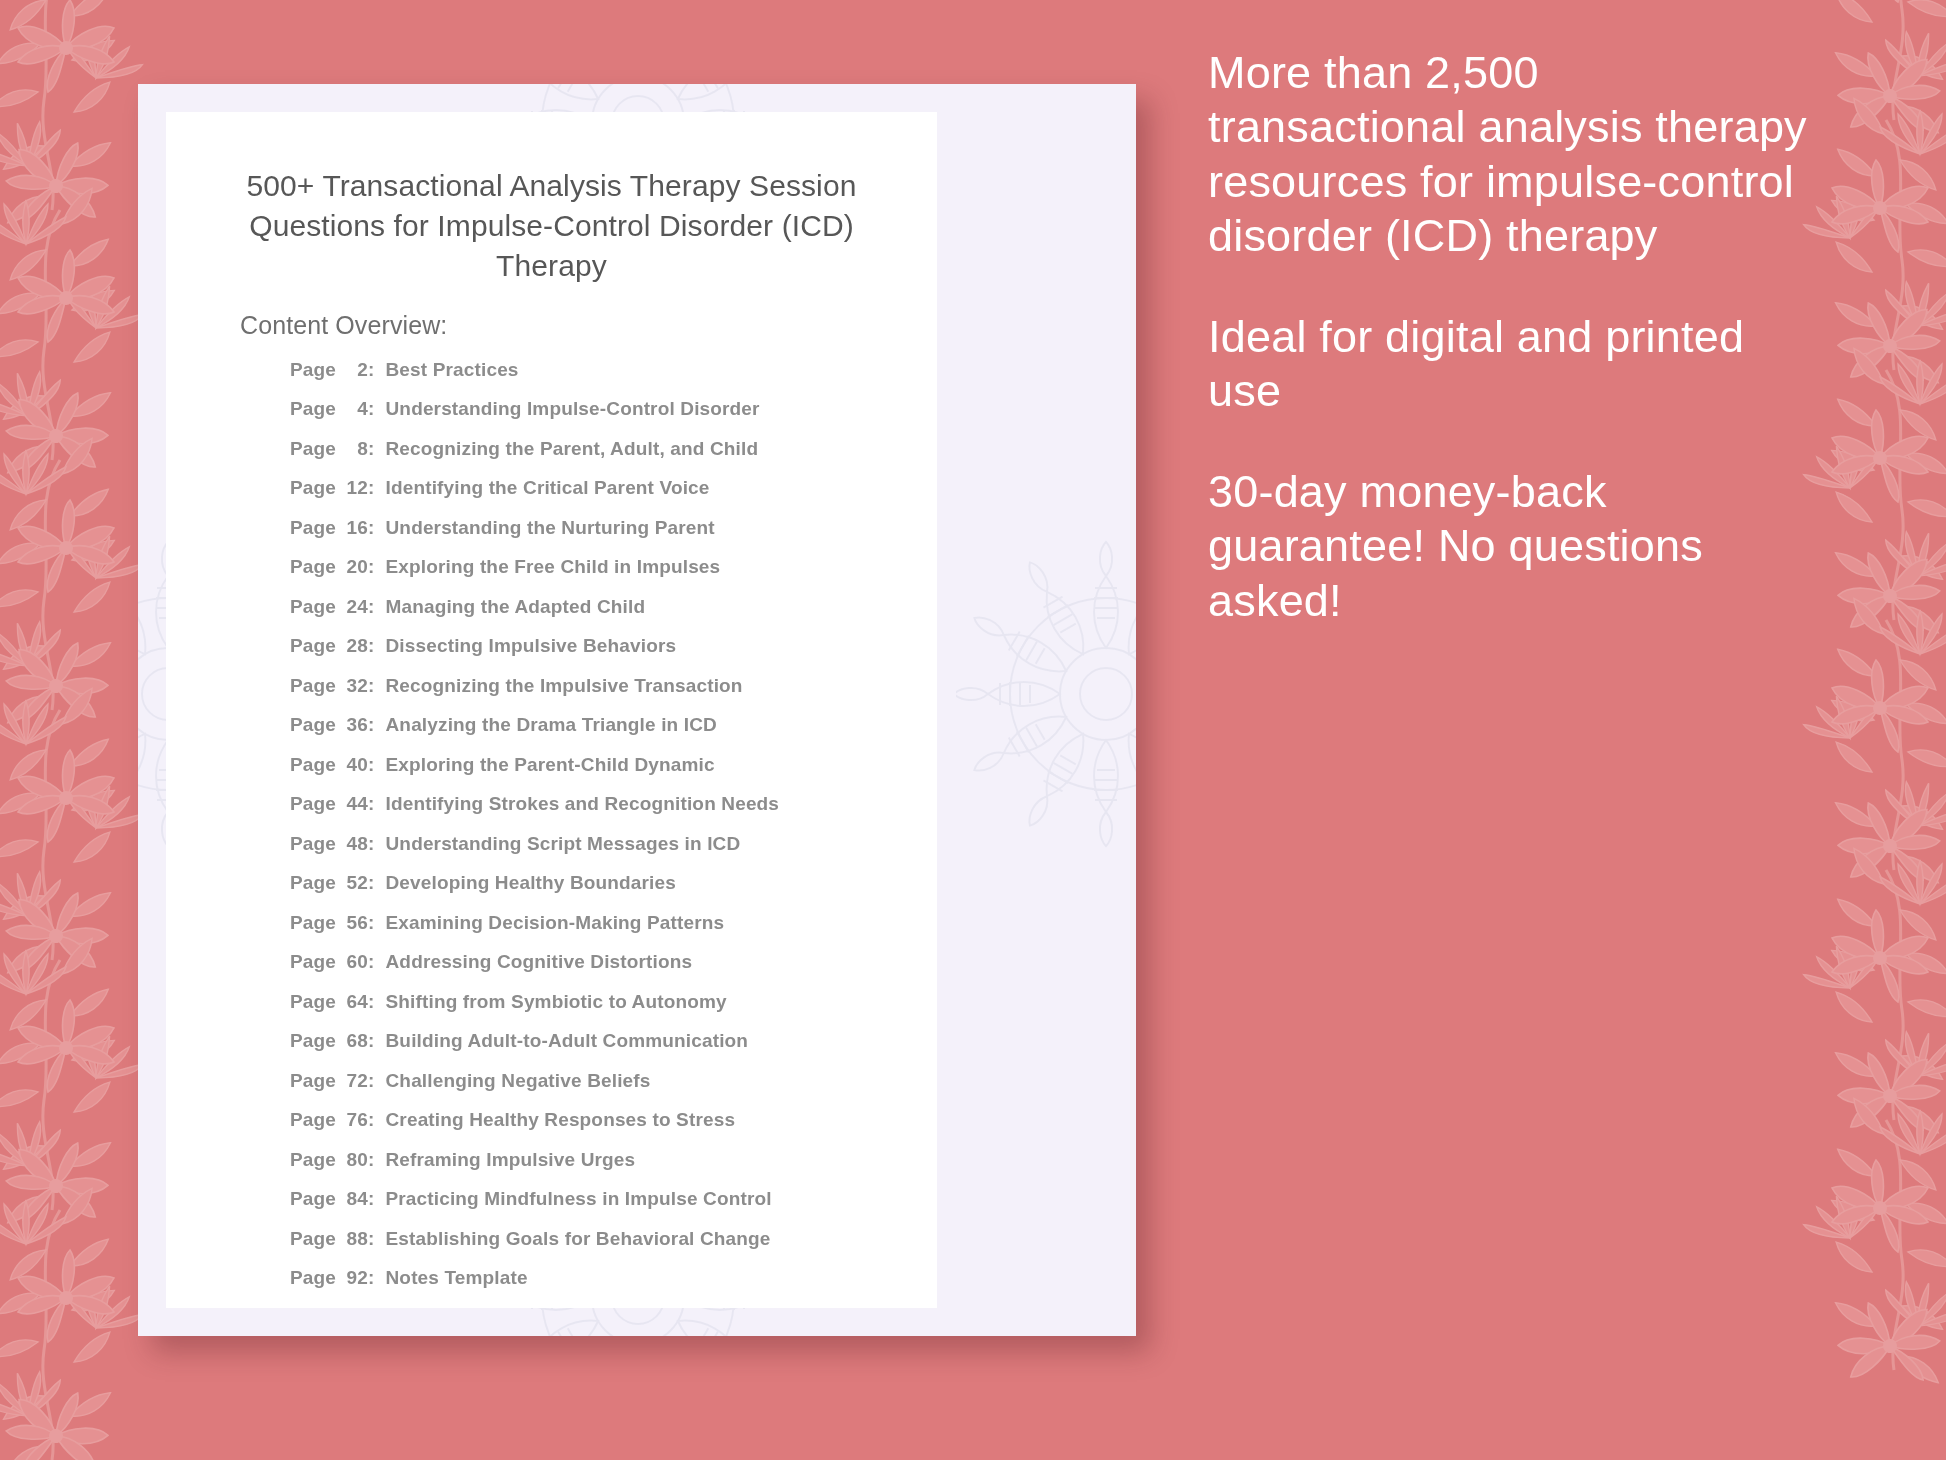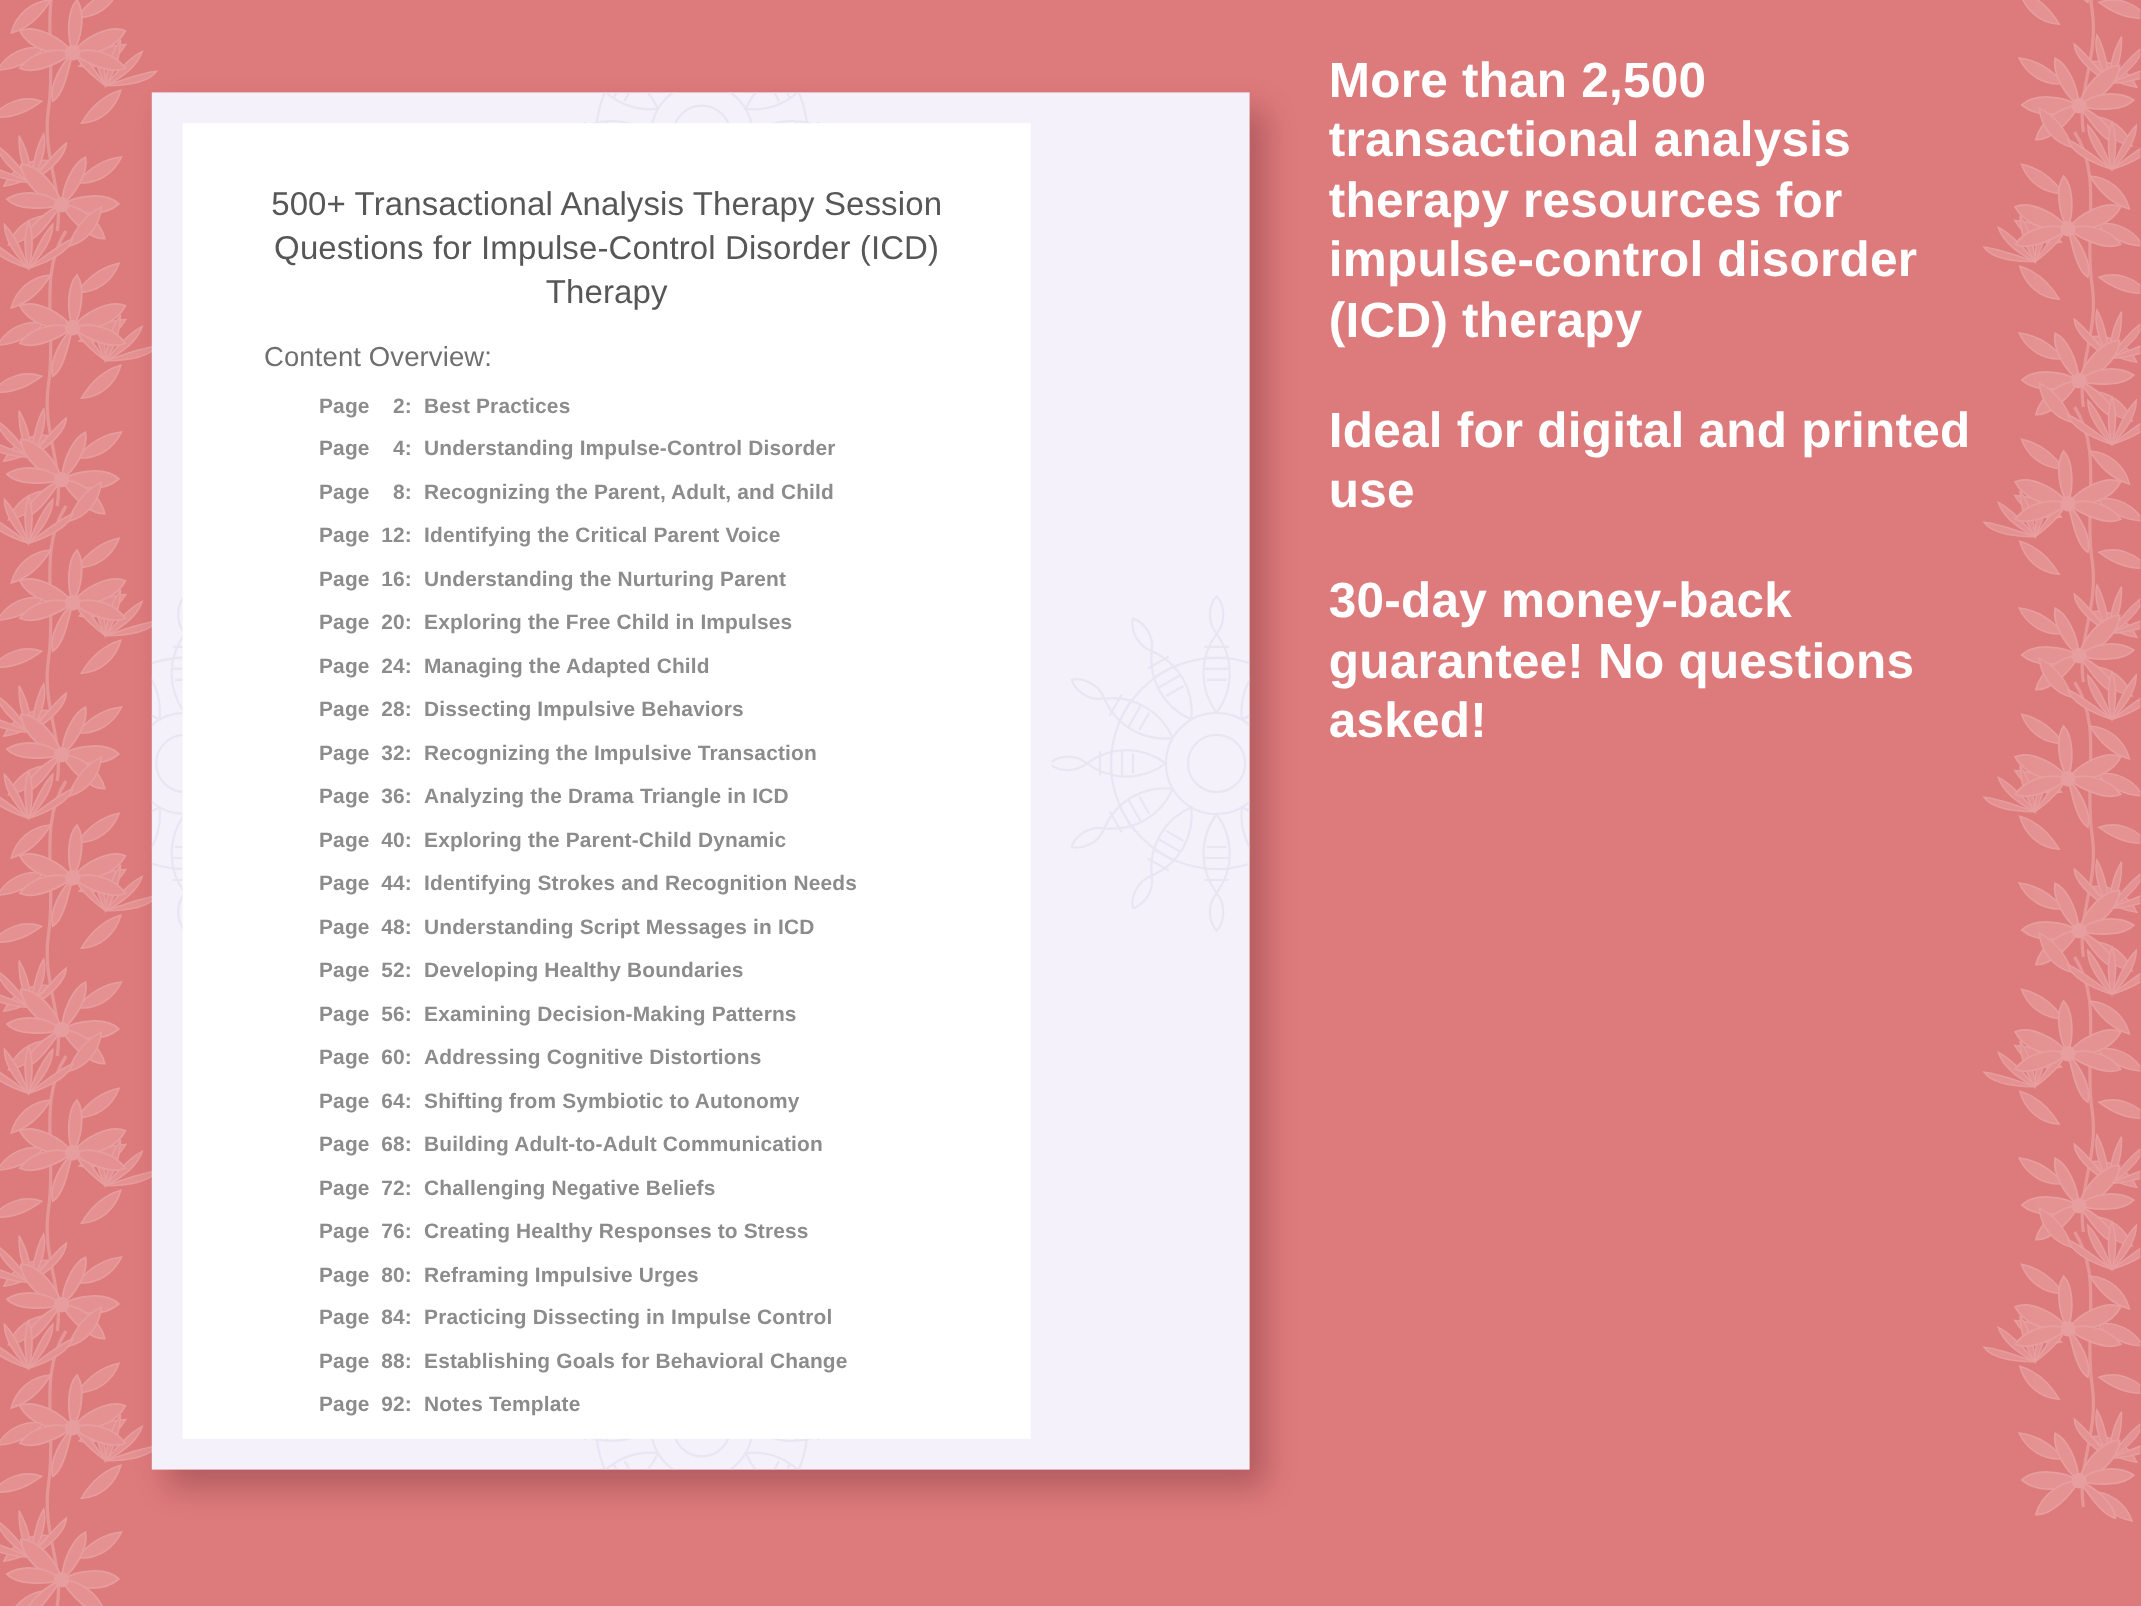--- a/index.html
+++ b/index.html
@@ -114,21 +114,21 @@
   
   .marketing {
     position: absolute;
     left: 1208px;
     top: 46px;
     width: 600px;
   }
   .marketing-block {
     color: #ffffff;
     font-size: 45px;
-    font-weight: 700;
+    font-weight: 400;
     line-height: 1.21;
     letter-spacing: 0.2px;
     margin: 0 0 46px 0;
   }
   .marketing-block:last-child { margin-bottom: 11px; }
 </style>
 </head>
 <body>
 
 <div class="floral left">
@@ -373,21 +373,21 @@
         <div class="toc-row">
           <span class="toc-page-label">Page</span>
           <span class="toc-page-num">80</span>
           <span class="toc-colon">:</span>
           <span class="toc-title">Reframing Impulsive Urges</span>
         </div>
         <div class="toc-row">
           <span class="toc-page-label">Page</span>
           <span class="toc-page-num">84</span>
           <span class="toc-colon">:</span>
-          <span class="toc-title">Practicing Dissecting in Impulse Control</span>
+          <span class="toc-title">Practicing Mindfulness in Impulse Control</span>
         </div>
         <div class="toc-row">
           <span class="toc-page-label">Page</span>
           <span class="toc-page-num">88</span>
           <span class="toc-colon">:</span>
           <span class="toc-title">Establishing Goals for Behavioral Change</span>
         </div>
         <div class="toc-row">
           <span class="toc-page-label">Page</span>
           <span class="toc-page-num">92</span>

